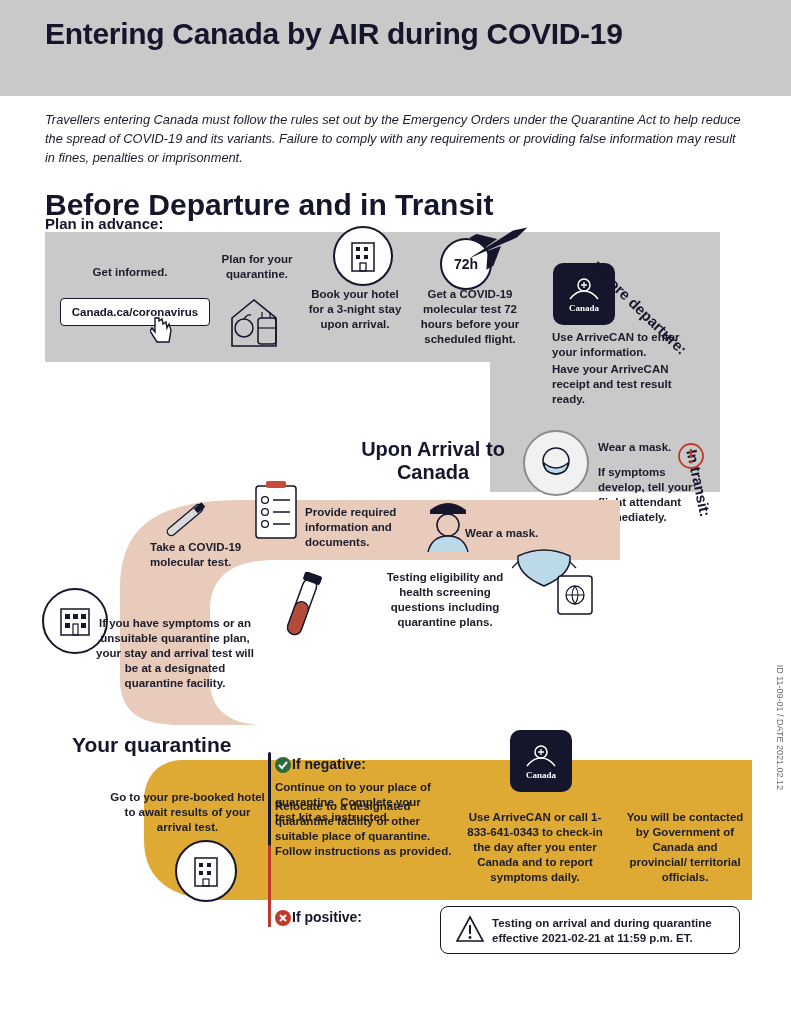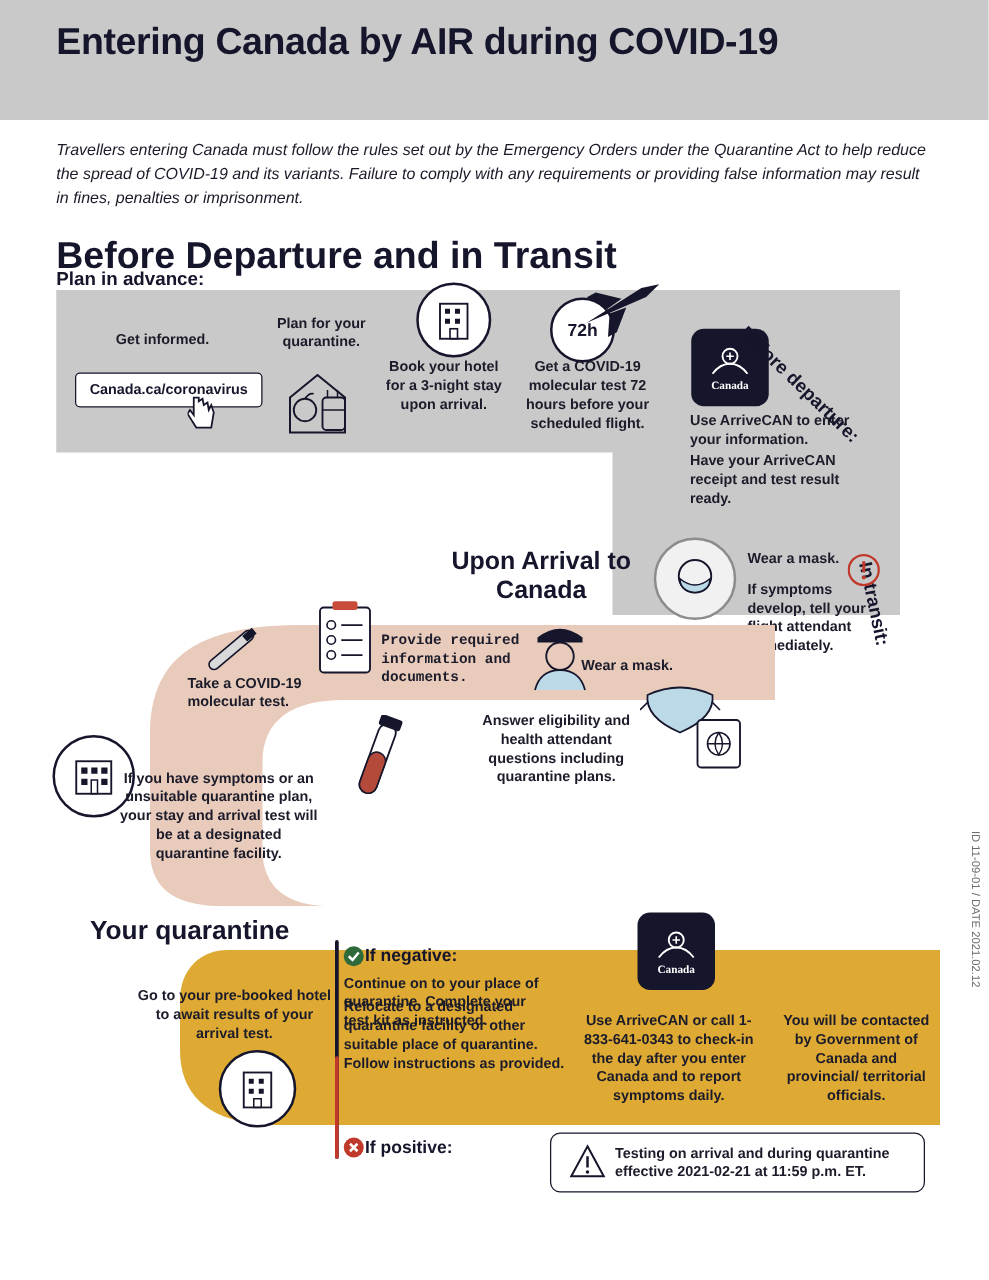--- a/index.html
+++ b/index.html
@@ -44,21 +44,21 @@
   
   #t-mask1{left:598px;top:440px;width:100px;font-weight:bold;}
   #t-symptoms{left:598px;top:465px;width:100px;font-weight:bold;}
 
   
   .pink{position:absolute;left:60px;top:500px;width:560px;height:225px;background:#e8cbbb;
      clip-path:path("M600,0 L180,0 C80,0 60,40 60,90 L60,180 C60,215 85,225 120,225 L205,225 C170,225 150,210 150,180 L150,110 C150,75 175,60 215,60 L600,60 Z");}
   #t-take{left:150px;top:540px;width:130px;text-align:left;font-weight:bold;}
   #t-collect{left:120px;top:580px;width:190px;text-align:center;font-weight:bold;}
   #t-symptoms2{left:95px;top:616px;width:160px;text-align:center;font-weight:bold;}
-  #t-provide{left:305px;top:505px;width:125px;font-weight:bold;font-family:Liberation Mono, monospace;}
+  #t-provide{left:305px;top:505px;width:125px;font-weight:bold;}
   #t-answer{left:375px;top:570px;width:140px;text-align:center;font-weight:bold;}
   #t-mask2{left:465px;top:526px;width:90px;font-weight:bold;}
 
   
   .yellow{position:absolute;left:72px;top:760px;width:680px;height:140px;background:#deaa33;
      clip-path:path("M110,0 L680,0 L680,140 L150,140 C100,140 72,120 72,80 L72,40 C72,14 90,0 110,0 Z");}
   #t-gotohotel{left:110px;top:790px;width:155px;text-align:center;font-weight:bold;}
   #t-neg{left:292px;top:757px;font-size:14px;font-weight:bold;color:#15152b;}
   #t-negbody{left:275px;top:780px;width:165px;font-weight:bold;}
   #t-relocate{left:275px;top:799px;width:180px;font-weight:bold;}
@@ -219,21 +219,21 @@
     <path d="M23,20 L40,20 M23,32 L40,32 M23,44 L40,44" stroke="#15152b" stroke-width="1.4"></path>
     <rect x="16" y="1" width="20" height="7" rx="2" fill="#c94b3a"></rect>
   </svg>
   <div class="txt" id="t-provide">Provide required information and documents.</div>
 
   <svg style="position:absolute;left:418px;top:492px;" width="60" height="62">
     <path d="M12,18 q18,-14 36,0 L48,22 L12,22 Z" fill="#15152b"></path>
     <circle cx="30" cy="33" r="11" fill="none" stroke="#15152b" stroke-width="1.5"></circle>
     <path d="M10,60 q4,-16 20,-16 q16,0 20,16" fill="#bcd9e8" stroke="#15152b" stroke-width="1.4"></path>
   </svg>
-  <div class="txt c" id="t-answer">Answer eligibility and health attendant questions including quarantine plans.</div>
+  <div class="txt c" id="t-answer">Testing eligibility and health screening questions including quarantine plans.</div>
 
   <svg style="position:absolute;left:512px;top:540px;" width="90" height="76">
     <path d="M6,16 q26,-12 52,0 q2,18 -26,30 q-28,-12 -26,-30 Z" fill="#bcd9e8" stroke="#15152b" stroke-width="1.4"></path>
     <path d="M6,22 L0,28 M58,22 L64,28" stroke="#15152b" stroke-width="1.3"></path>
     <rect x="46" y="36" width="34" height="38" rx="3" fill="#ffffff" stroke="#15152b" stroke-width="1.5"></rect>
     <circle cx="63" cy="55" r="9" fill="none" stroke="#15152b" stroke-width="1.3"></circle>
     <path d="M54,55 L72,55 M63,46 q6,9 0,18 q-6,-9 0,-18" stroke="#15152b" stroke-width="1.1" fill="none"></path>
   </svg>
   <div class="txt" id="t-mask2">Wear a mask.</div>
 

